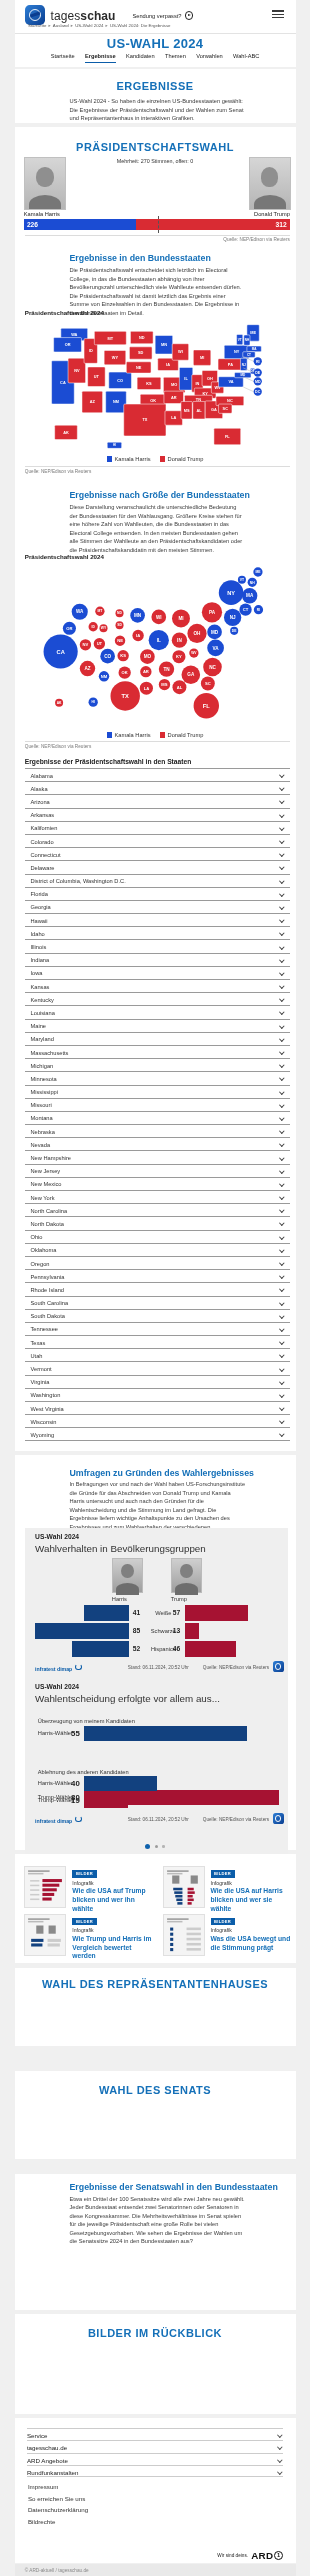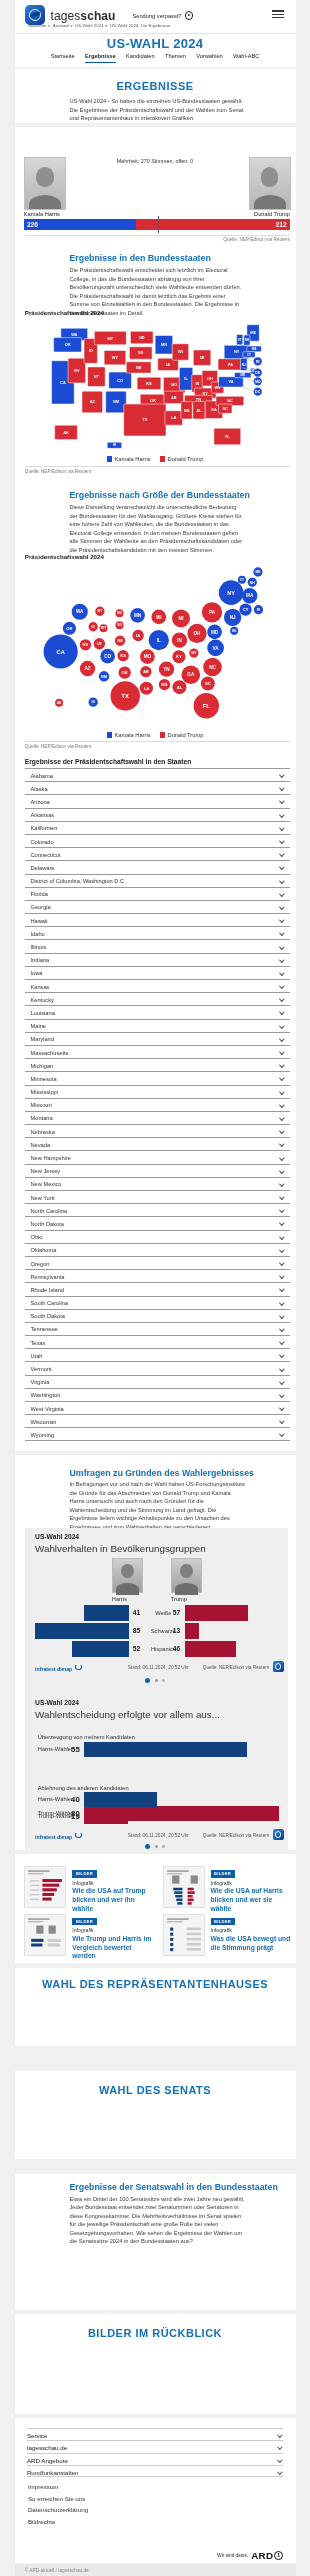--- a/index.html
+++ b/index.html
@@ -49,21 +49,21 @@
   .list-title{position:absolute;left:10.3px;font-size:6.7px;font-weight:bold;color:#222}
   #state-list{position:absolute;left:10.3px;top:641px;width:265px}
   .acc-row{position:relative;height:13.2px;border-top:0.5px solid #9a9a9a;cursor:pointer}
   .acc-row:last-child{border-bottom:0.5px solid #9a9a9a}
   .acc-lab{position:absolute;left:5.7px;top:3.6px;font-size:5.7px;color:#333}
   .chev{position:absolute;right:6.2px;top:4.1px;width:3.6px;height:3.6px;border-right:0.8px solid #444;border-bottom:0.8px solid #444;transform:rotate(45deg)}
   
   #umfragen-card{top:1455px;height:395px}
   .chart-card{position:absolute;left:10.3px;width:263px;background:#efefef}
   #chart1{top:73px;height:170px}
-  #chart2{top:239px;height:186px}
+  #chart2{top:223px;height:186px}
   .c-kicker{position:absolute;left:10.3px;top:5.2px;font-size:6.7px;font-weight:bold;color:#222}
   .c-title{position:absolute;left:10.3px;top:14.5px;font-size:9.8px;color:#333}
   .c-photo{position:absolute;top:30px;width:31px;height:35px;background:linear-gradient(#cfcfcf,#9f9f9f);border:0.5px solid #bbb}
   .c-photo .head{position:absolute;left:50%;top:5.2px;width:12.4px;height:14px;margin-left:-6.2px;border-radius:50%;background:#808080}
   .c-photo .torso{position:absolute;left:50%;bottom:-3.1px;width:23px;height:12.4px;margin-left:-11.4px;border-radius:50% 50% 0 0;background:#6d6d6d}
   .c-photo-lab{position:absolute;top:68px;font-size:5.7px;color:#333}
   .c1-row{position:absolute;left:0;width:100%;height:16px}
   .bar-blue{position:absolute;top:0;height:100%;background:#12417f}
   .bar-red{position:absolute;top:0;height:100%;background:#a61232}
   .c1-v{position:absolute;top:3.6px;font-size:6.7px;font-weight:bold;color:#222}
@@ -142,20 +142,21 @@
       <span class="tab">Wahl-ABC</span>
     </div>
 </div>
 
 <div class="card" id="intro-card">
   <div class="sec-head" style="top:11.4px">ERGEBNISSE</div>
   <div class="body-text" style="top:28px">US-Wahl 2024 - So haben die einzelnen US-Bundesstaaten gewählt: Die Ergebnisse der Präsidentschaftswahl und der Wahlen zum Senat und Repräsentantenhaus in interaktiven Grafiken.</div>
 </div>
 
 <div class="card" id="main-card">
+  <div class="sec-head" style="top:14px">PRÄSIDENTSCHAFTSWAHL</div>
   <div class="note">Mehrheit: 270 Stimmen, offen: 0</div>
   <div class="photo" style="left:9.3px">
       <div class="head"></div>
       <div class="torso"></div>
     </div>
   <div class="photo" style="left:234px">
       <div class="head"></div>
       <div class="torso"></div>
     </div>
   <div class="cand-name" style="left:9.3px">Kamala Harris</div>

